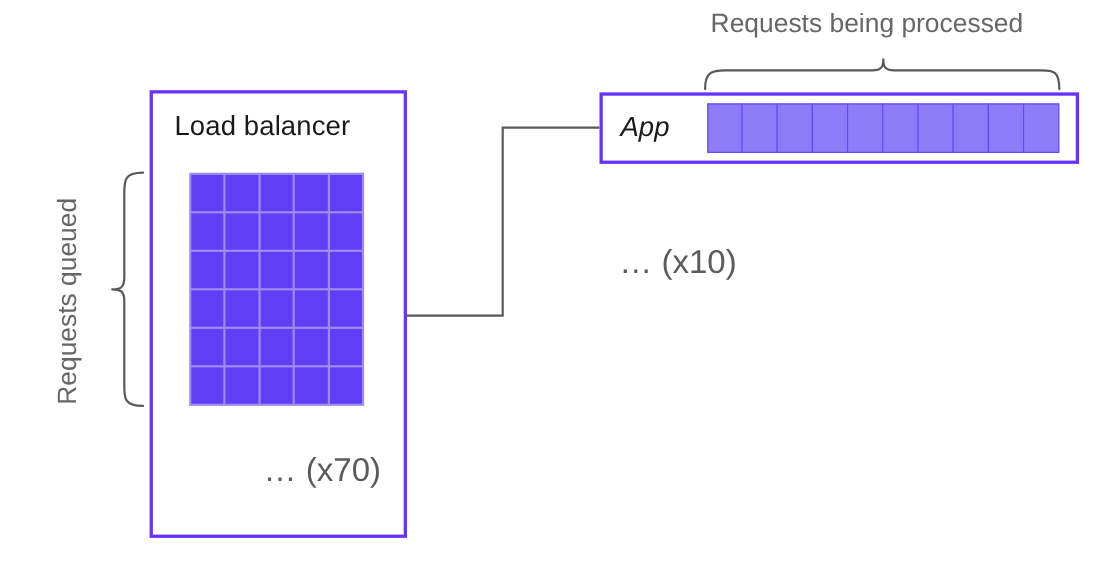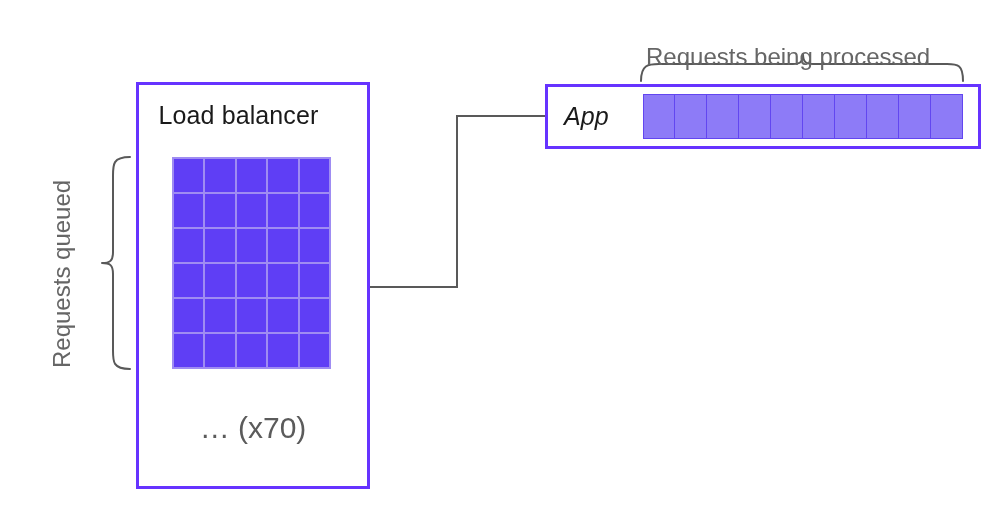--- a/index.html
+++ b/index.html
@@ -81,32 +81,32 @@
   #app-slots .slot:first-child { margin-left: 0; }
 
   
   .multiplier {
     position: absolute;
     color: #5b5b5b;
     font-size: 30px;
     line-height: 1;
     white-space: nowrap;
   }
-  #lb-multiplier  { left: 136px; top: 413px; width: 234px; text-align: center; }
+  #lb-multiplier  { left: 136px; top: 413px; width: 234px; text-align: center; padding-left: 40px; }
   #app-multiplier { left: 563px; top: 224px; }
 
   
   .annotation {
     position: absolute;
     color: #666666;
     font-size: 24px;
     line-height: 1;
     white-space: nowrap;
   }
-  #processed-label { left: 646px; top: 10px; margin-top: 35px; }
+  #processed-label { left: 646px; top: 10px; }
   #queued-label {
     left: 0px;
     top: 0px;
     transform-origin: left top;
   }
   #queued-label-wrap {
     position: absolute;
     left: 50px;
     top: 368px;
     transform: rotate(-90deg);
@@ -212,14 +212,15 @@
       <div class="slot"></div>
       <div class="slot"></div>
       <div class="slot"></div>
       <div class="slot"></div>
       <div class="slot"></div>
       <div class="slot"></div>
       <div class="slot"></div>
       <div class="slot"></div>
     </div>
 
+  <div class="multiplier" id="app-multiplier">… (x10)</div>
 
 </div>
 
 </body></html>

